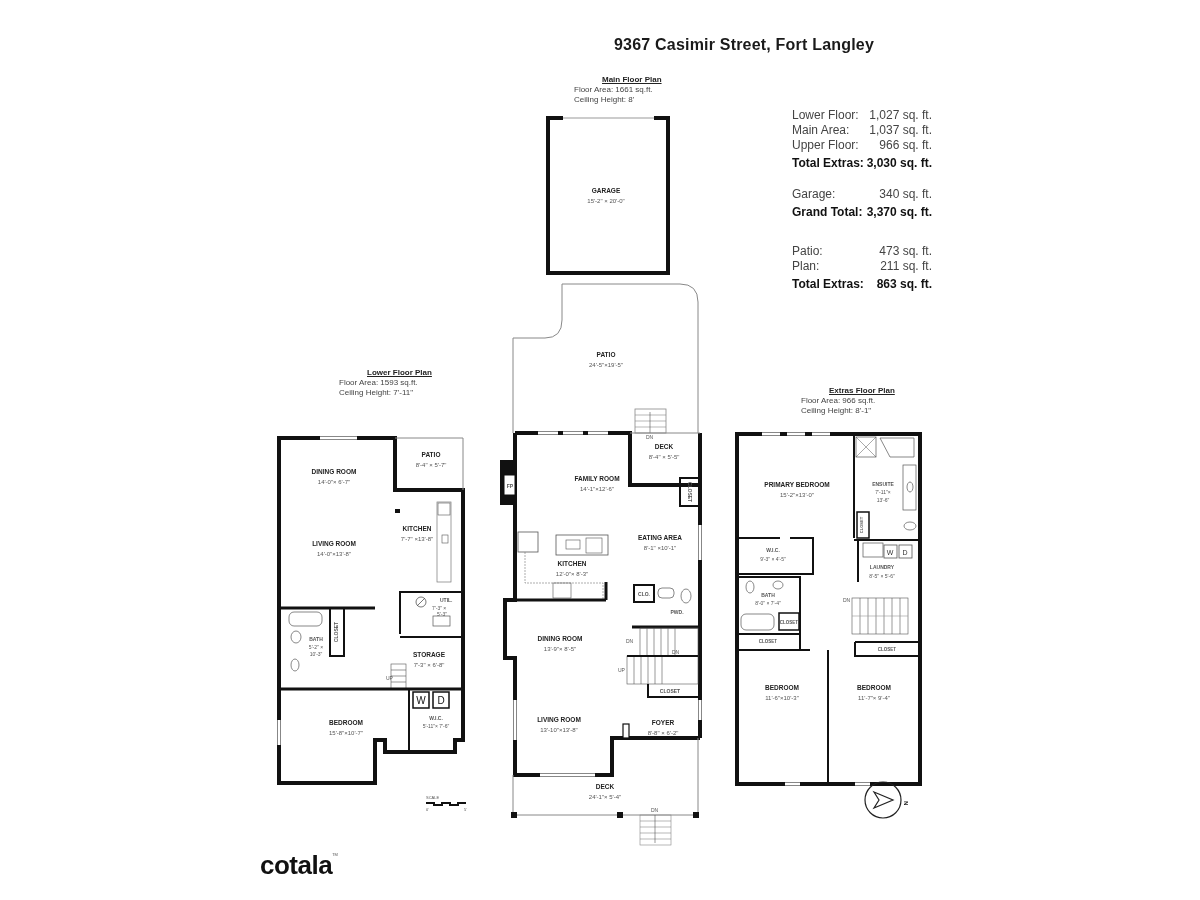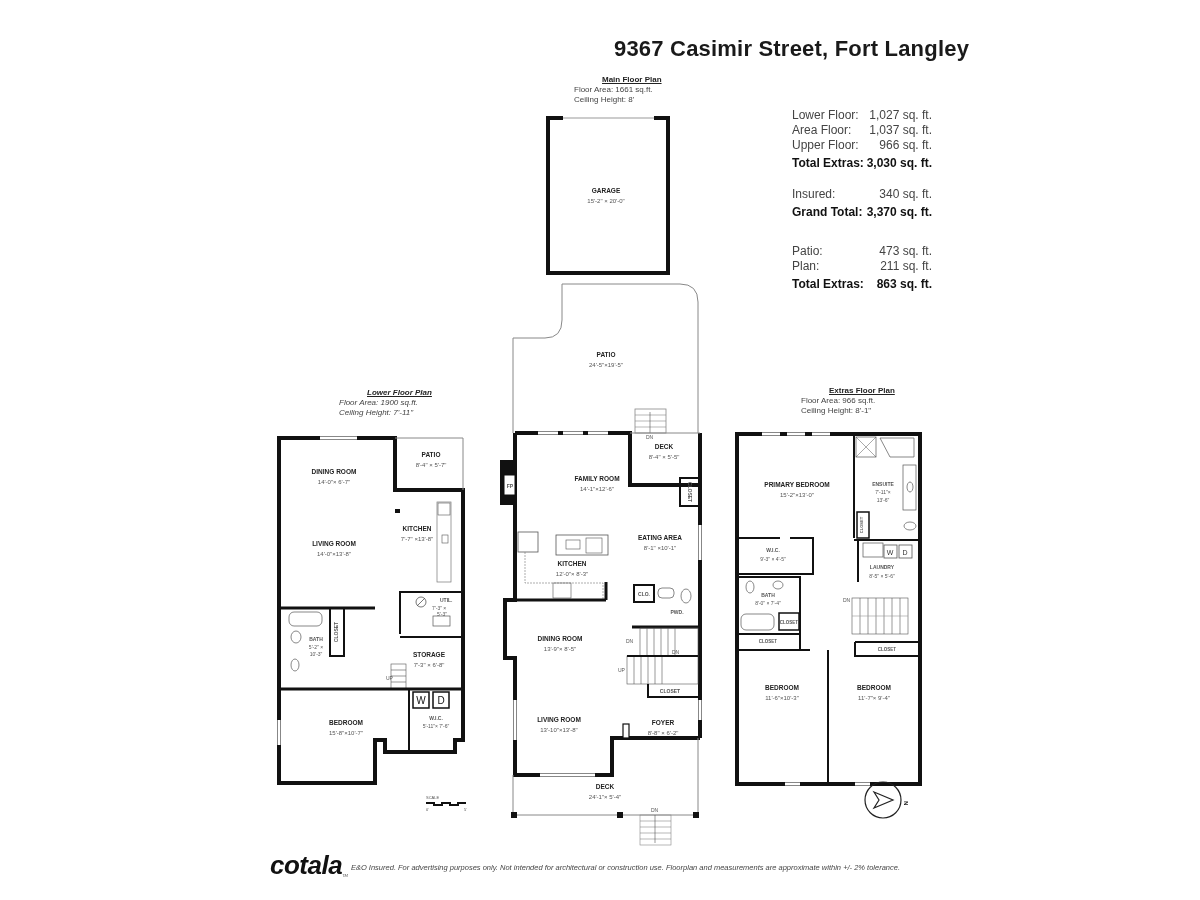--- a/index.html
+++ b/index.html
@@ -1,60 +1,60 @@
 <!DOCTYPE html>
 <html><head>
 <meta charset="utf-8">
 <style>
   html, body { margin:0; padding:0; background:#ffffff; }
   body { width:1200px; height:900px; position:relative; overflow:hidden; font-family:"Liberation Sans", "DejaVu Sans", sans-serif; color:#1a1a1a; }
-  .title { position:absolute; left:614px; top:36px; font-size:22px; font-weight:bold; letter-spacing:0.2px; white-space:nowrap; }
+  .title { position:absolute; left:614px; top:36px; font-size:16px; font-weight:bold; letter-spacing:0.2px; white-space:nowrap; }
   .summary { position:absolute; left:792px; top:76px; width:140px; font-size:12px; color:#444;margin-top:32px; }
   .srow { display:flex; justify-content:space-between; height:15px; line-height:15px; white-space:nowrap; }
   .srow .lbl { flex:0 0 auto; }
   .srow .val { flex:0 0 auto; text-align:left; }
   .srow.bold { color:#111; font-weight:bold; font-size:12px; height:20px; line-height:20px; }
   .gap { height:14px; }
   .gap2 { height:22px; }
   .plan-hdr { position:absolute; font-size:8px; line-height:10px; color:#444; white-space:nowrap; }
   .plan-hdr .h { font-weight:bold; text-decoration:underline; color:#222;padding-left:28px; }
   svg { position:absolute; left:0; top:0; }
   .rl { font-family:"Liberation Sans", sans-serif; font-size:6.5px; font-weight:bold; fill:#222; text-anchor:middle; }
   .rd { font-family:"Liberation Sans", sans-serif; font-size:6px; fill:#555; text-anchor:middle; }
   .sm { font-family:"Liberation Sans", sans-serif; font-size:5px; fill:#555; }
-  .footer { position:absolute; left:270px; top:852px; display:flex; align-items:flex-end; white-space:nowrap;font-style:italic; }
+  .footer { position:absolute; left:260px; top:852px; display:flex; align-items:flex-start; white-space:nowrap; }
   .logo { font-size:26px; font-weight:bold; letter-spacing:-0.5px; color:#111; line-height:26px; }
   .logo-tm { font-size:4px; color:#555; margin-right:3px; }
   .disclaimer { font-size:7.5px; color:#444; margin-bottom:6px; }
 </style>
 </head>
 <body>
 
 <div class="title">9367 Casimir Street, Fort Langley</div>
 
 <div class="summary">
   <div class="srow">
       <span class="lbl">Lower Floor:</span>
       <span class="val">1,027 sq. ft.</span>
     </div>
   <div class="srow">
-      <span class="lbl">Area Floor:</span>
+      <span class="lbl">Main Area:</span>
       <span class="val">1,037 sq. ft.</span>
     </div>
   <div class="srow">
       <span class="lbl">Upper Floor:</span>
       <span class="val">966 sq. ft.</span>
     </div>
   <div class="srow bold">
       <span class="lbl">Total Extras:</span>
       <span class="val">3,030 sq. ft.</span>
     </div>
   <div class="gap"></div>
   <div class="srow">
-      <span class="lbl">Insured:</span>
+      <span class="lbl">Garage:</span>
       <span class="val">340 sq. ft.</span>
     </div>
   <div class="srow bold">
       <span class="lbl">Grand Total:</span>
       <span class="val">3,370 sq. ft.</span>
     </div>
   <div class="gap2"></div>
   <div class="srow">
       <span class="lbl">Patio:</span>
       <span class="val">473 sq. ft.</span>
@@ -67,23 +67,23 @@
       <span class="lbl">Total Extras:</span>
       <span class="val">863 sq. ft.</span>
     </div>
 </div>
 
 <div class="plan-hdr" style="left:574px; top:75px;">
   <div class="h">Main Floor Plan</div>
   <div>Floor Area: 1661 sq.ft.</div>
   <div>Ceiling Height: 8'</div>
 </div>
-<div class="plan-hdr" style="left:339px; top:388px;font-style:italic;">
+<div class="plan-hdr" style="left:339px; top:368px;">
   <div class="h">Lower Floor Plan</div>
-  <div>Floor Area: 1900 sq.ft.</div>
+  <div>Floor Area: 1593 sq.ft.</div>
   <div>Ceiling Height: 7'-11"</div>
 </div>
 <div class="plan-hdr" style="left:801px; top:386px;">
   <div class="h">Extras Floor Plan</div>
   <div>Floor Area: 966 sq.ft.</div>
   <div>Ceiling Height: 8'-1"</div>
 </div>
 
 <svg width="1200" height="900" viewBox="0 0 1200 900">
 
@@ -351,14 +351,13 @@
   <g>
     <circle cx="883" cy="800" r="18" fill="none" stroke="#222" stroke-width="1.2"></circle>
     <path d="M874,792 L893,800 L874,808 L879,800 Z" fill="none" stroke="#222" stroke-width="1.2"></path>
     <text x="906" y="803" style="font-size:6px;font-weight:bold" fill="#222" transform="rotate(90 906 801)">N</text>
   </g>
 </svg>
 
 <div class="footer">
   <span class="logo">cotala</span>
   <span class="logo-tm">TM</span>
-  <span class="disclaimer">E&amp;O Insured. For advertising purposes only. Not intended for architectural or construction use. Floorplan and measurements are approximate within +/- 2% tolerance.</span>
 </div>
 
 </body></html>

